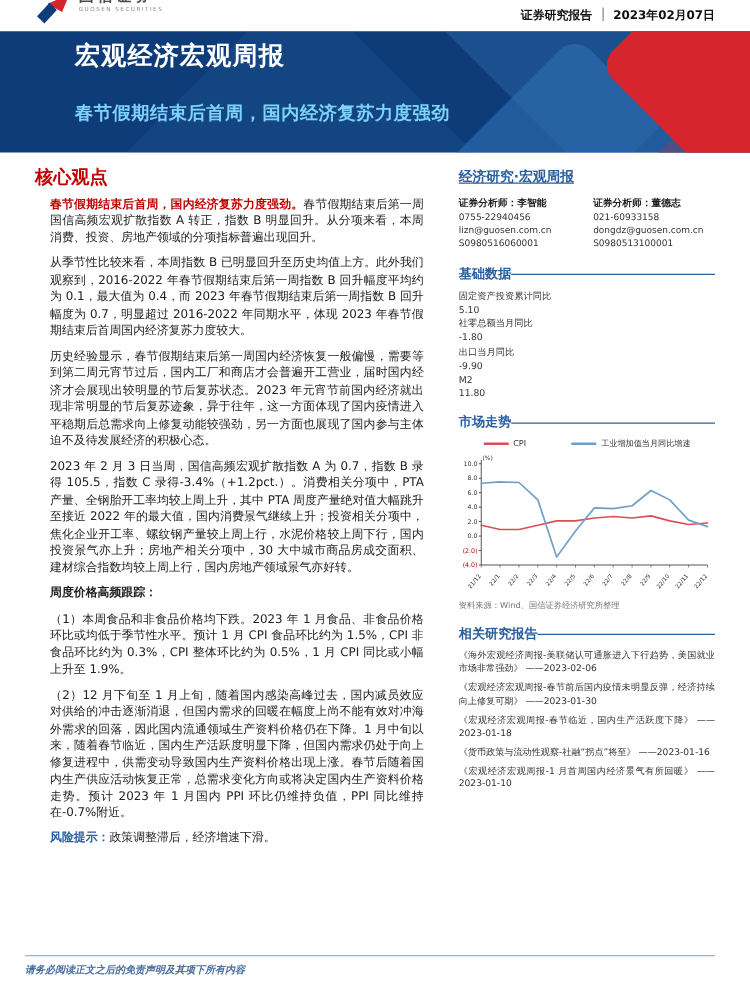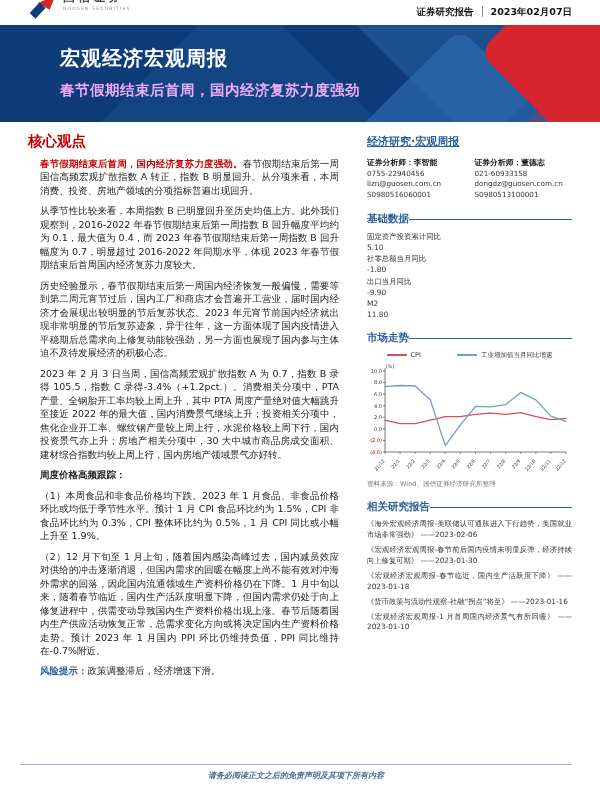--- a/index.html
+++ b/index.html
@@ -24,23 +24,23 @@
   .s2{width:260px;height:260px;background:#3f80c6;opacity:.28;border-radius:22px;
       transform:rotate(45deg);right:-10px;top:-190px;}
   .s4{width:150px;height:150px;background:#8f1d2c;opacity:.9;border-radius:16px;
       transform:rotate(45deg);right:-95px;top:35px;}
   .s1{width:190px;height:190px;background:#2f6fb5;opacity:.6;border-radius:18px;
       transform:rotate(45deg);right:45px;top:42px;}
   .s3{width:150px;height:150px;background:#d6252d;border-radius:16px;
       transform:rotate(45deg);right:-60px;top:-48px;}
   .s5{width:300px;height:300px;background:#2f6fb5;opacity:.18;border-radius:24px;
       transform:rotate(45deg);left:90px;top:20px;}
-  .banner h1{position:absolute;left:60px;top:20px;margin:0;color:#fff;
+  .banner h1{position:absolute;left:60px;top:6px;margin:0;color:#fff;
              font-size:20px;font-weight:bold;letter-spacing:1px;}
-  .banner h2{position:absolute;left:60px;top:56px;margin:0;color:#f0abfc;
+  .banner h2{position:absolute;left:60px;top:56px;margin:0;color:#7dd3fc;
              font-size:14.5px;font-weight:bold;letter-spacing:.5px;}
 
   
   .content{display:flex;gap:16px;padding:10px 28px 0 28px;}
   .left{width:337px;}
   .right{width:206px;}
 
   .core-heading{margin:0 0 6px;font-size:14.5px;font-weight:bold;color:#c00000;}
   .left p{margin:0 12px 7px;font-size:9.5px;line-height:1.42;color:#222;text-align:justify;}
   .red{color:#c00000;font-weight:bold;}
@@ -67,21 +67,21 @@
   .legend-item{display:flex;align-items:center;gap:4px;}
   .swatch{display:inline-block;width:20px;height:2px;}
   .chart-svg{width:205px;height:116px;display:block;}
   .source{font-size:6.6px;color:#777;margin-top:2px;}
 
   .related-list{margin:2px 0 0;padding:0;list-style:none;}
   .related-list li{font-size:7.3px;line-height:1.5;color:#333;margin-bottom:4px;
                    text-align:justify;}
 
   
-  .footer{position:absolute;left:20px;right:28px;top:764px;text-align:center;}
+  .footer{position:absolute;left:20px;right:28px;top:764px;}
   .footer-line{border-top:1px solid #9ab2cc;margin-bottom:5px;}
   .disclaimer{font-size:8px;font-style:italic;font-weight:bold;color:#4a6f9e;}
 </style>
 </head>
 <body>
 
 <div class="page">
 
   <header class="topbar">
     <div class="logo">

